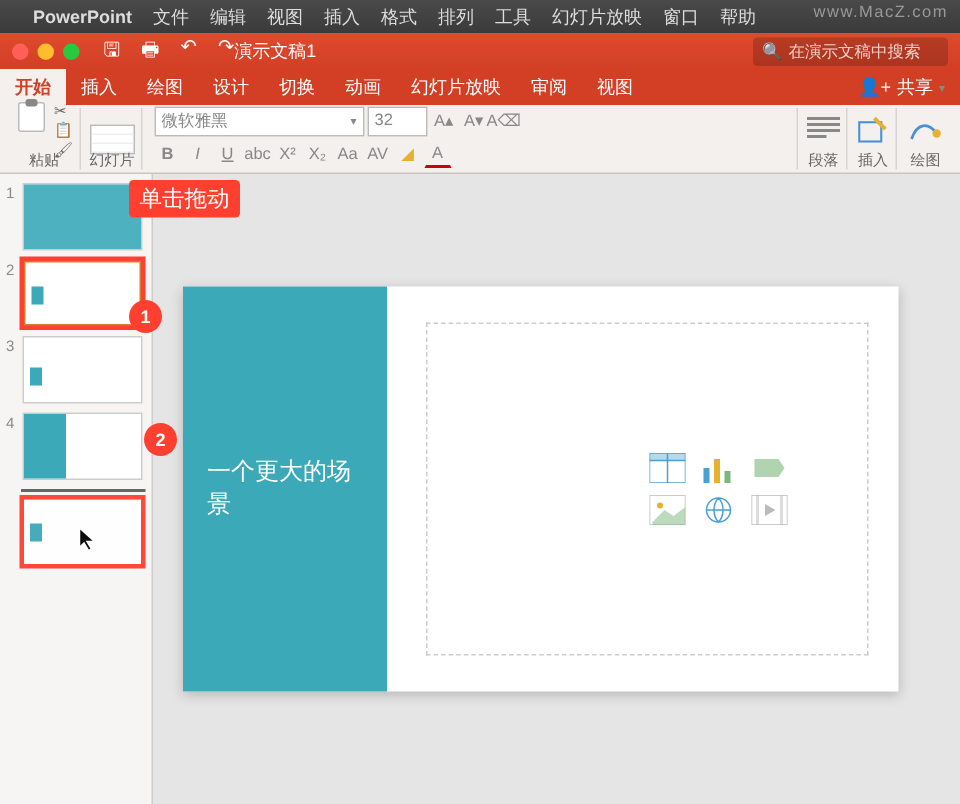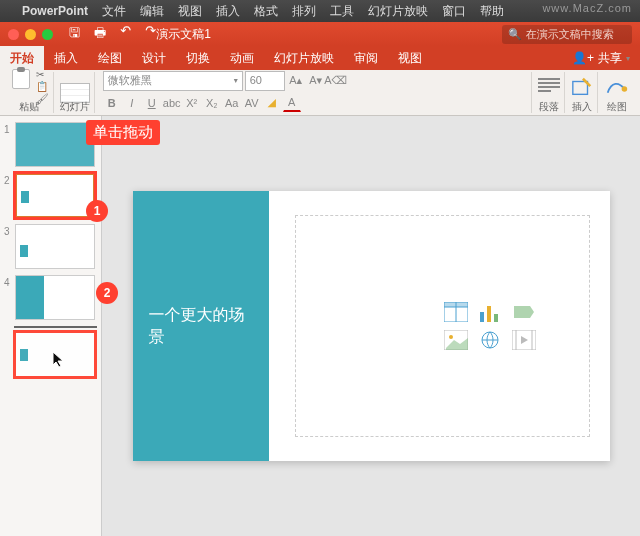--- a/index.html
+++ b/index.html
@@ -44,21 +44,21 @@
 .tnum{font-size:10px;color:#888;width:8px;padding-top:2px}
 .thumb{width:80px;height:45px;background:#fff;border:1px solid #ccc;position:relative}
 .thumb.sel{border:2px solid #d97b2e}
 .th-teal{position:absolute;left:0;top:0;width:28px;height:100%;background:#3ba9b8}
 .th-teal.sm{width:8px;left:4px;top:16px;height:12px}
 .trow.hi .thumb{outline:3px solid #ff4030;outline-offset:-1px}
 .callout{position:absolute;background:#ff4030;color:#fff;font-size:15px;padding:3px 7px;border-radius:3px;left:86px;top:120px;white-space:nowrap;z-index:5}
 .badge{position:absolute;width:22px;height:22px;border-radius:50%;background:#ff4030;color:#fff;display:flex;align-items:center;justify-content:center;font-size:12px;font-weight:600;z-index:6}
 .b1{left:86px;top:200px}.b2{left:96px;top:282px}
 .hline{height:2px;background:#666;margin:2px 0 4px 10px}
-.canvas{flex:1;display:flex;align-items:center;justify-content:center;padding:20px}
+.canvas{flex:1;display:flex;align-items:center;padding:20px}
 .slide{width:477px;height:270px;background:#fff;box-shadow:0 2px 8px rgba(0,0,0,0.2);display:flex;position:relative}
 .sl-left{width:136px;background:#3ba9b8;display:flex;align-items:center;padding:16px}
 .sl-title{color:#fff;font-size:16px;line-height:1.4;font-weight:400}
 .sl-right{flex:1;padding:20px;display:flex;align-items:center;justify-content:center;position:relative}
 .ph{position:absolute;border:1px dashed #ccc;left:26px;top:24px;right:20px;bottom:24px;display:flex;align-items:center;padding-left:16px}
 .ph-text{color:#999;font-size:12px}
 .ph-text:before{content:"• ";color:#bbb}
 .icons{position:absolute;right:50px;top:50%;transform:translateY(-50%);display:grid;grid-template-columns:repeat(3,28px);gap:6px}
 .picon{width:26px;height:22px;display:flex;align-items:center;justify-content:center}
 .cursor{position:absolute;left:60px;top:320px;z-index:10}
@@ -139,21 +139,21 @@
         <div></div>
       </div>
     <div class="rlabel">幻灯片</div>
   </div>
   <div class="rgroup br" style="flex:1;align-items:flex-start;padding:4px 6px">
     <div class="font-row">
       <div class="font-sel">
           <span>微软雅黑</span>
           <span class="caret" style="margin-left:auto">▾</span>
         </div>
-      <div class="size-sel"><span>60</span></div>
+      <div class="size-sel"><span>32</span></div>
       <span class="fbtn">A▴</span>
       <span class="fbtn">A▾</span>
       <span class="fbtn">A⌫</span>
     </div>
     <div class="font-row">
       <span class="fbtn">
           <b>B</b>
         </span>
       <span class="fbtn">
           <i>I</i>

